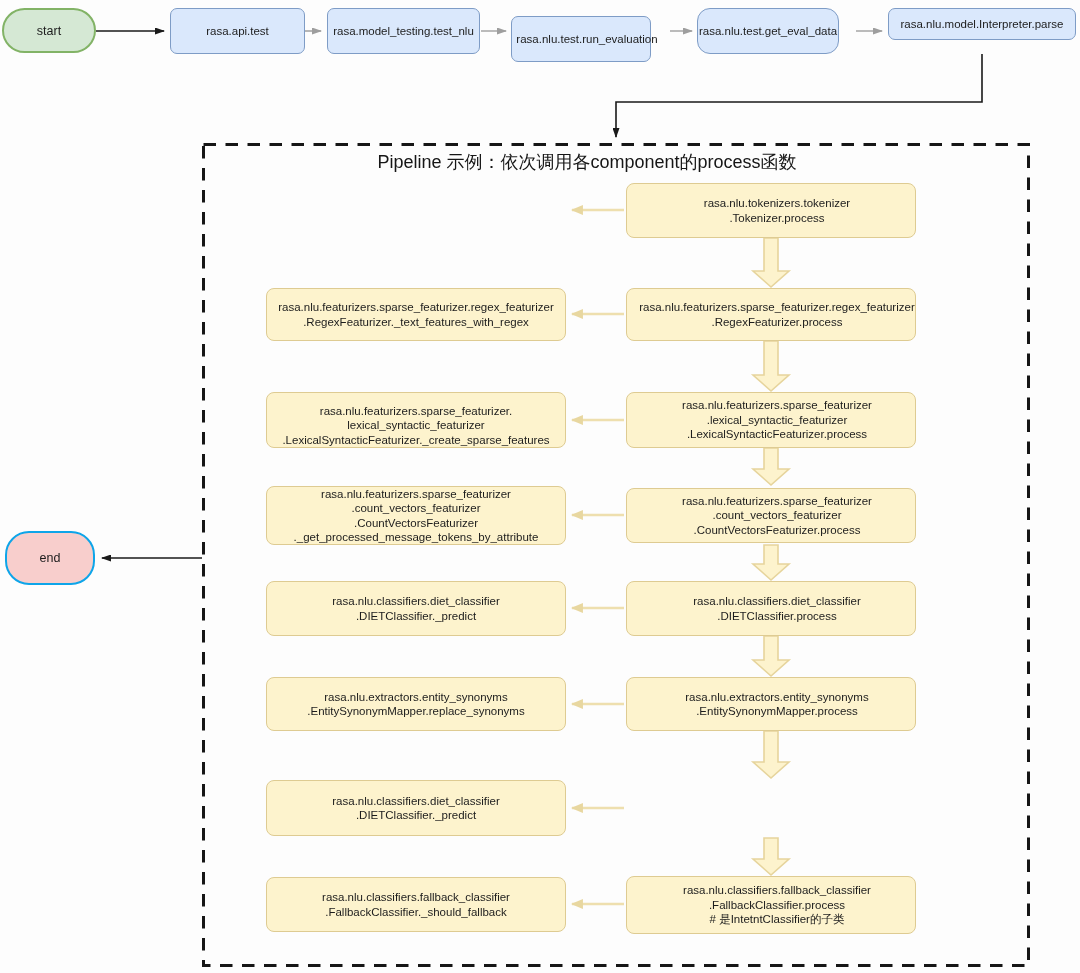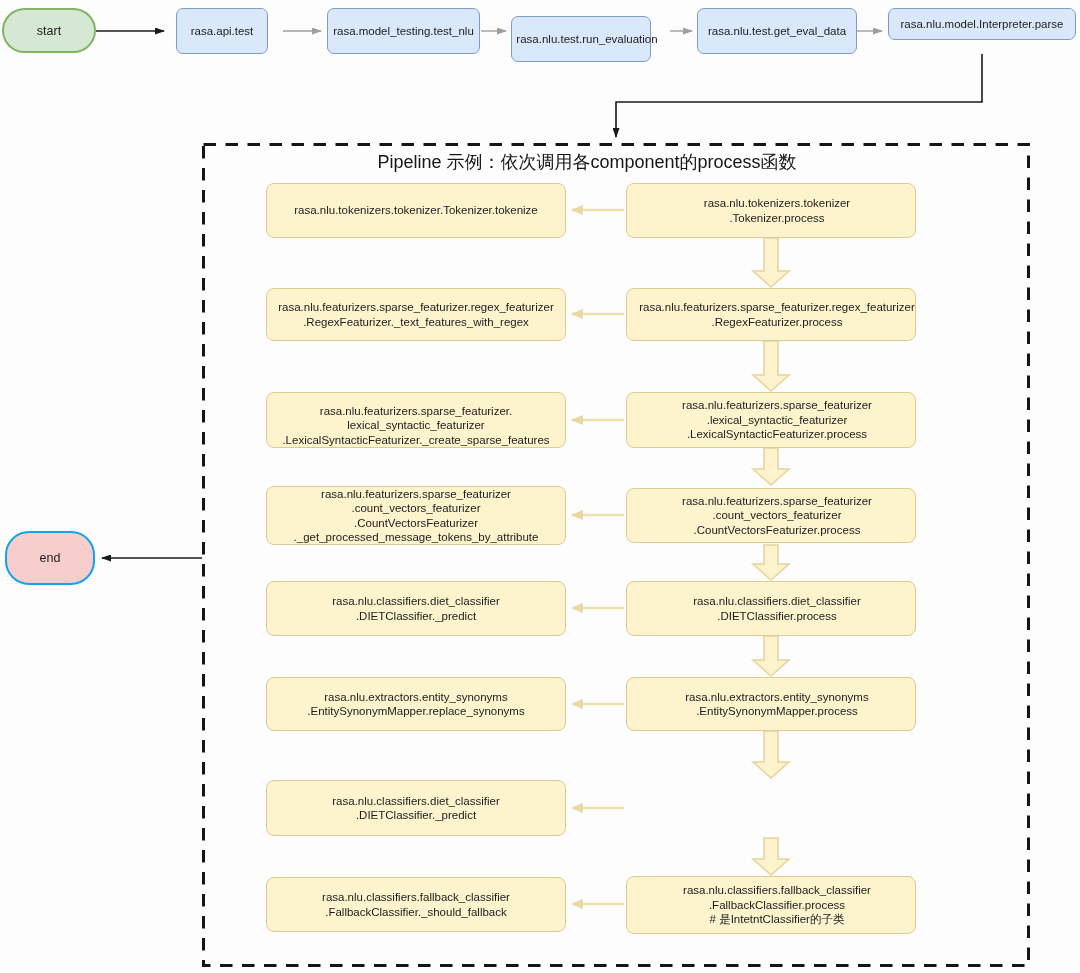--- a/index.html
+++ b/index.html
@@ -78,33 +78,30 @@
       <path d="M764,448 L778,448 L778,469 L789,469 L771,485 L753,469 L764,469 Z"></path>
       <path d="M764,545 L778,545 L778,564 L789,564 L771,580 L753,564 L764,564 Z"></path>
       <path d="M764,636 L778,636 L778,660 L789,660 L771,676 L753,660 L764,660 Z"></path>
       <path d="M764,731 L778,731 L778,762 L789,762 L771,778 L753,762 L764,762 Z"></path>
       <path d="M764,838 L778,838 L778,859 L789,859 L771,875 L753,859 L764,859 Z"></path>
     </g>
   </svg>
 
   <div class="oval start" style="left:2px;top:8px;width:94px;height:45px;">start</div>
 
-  <div class="node blue" style="left:170px;top:8px;width:92px;height:46px;margin-left:6px;">rasa.api.test</div>
+  <div class="node blue" style="left:170px;top:8px;width:135px;height:46px;">rasa.api.test</div>
   <div class="node blue" style="left:327px;top:8px;width:153px;height:46px;">rasa.model_testing.test_nlu</div>
   <div class="node blue" style="left:511px;top:16px;width:140px;height:46px;padding-left:12px;">rasa.nlu.test.run_evaluation</div>
-  <div class="node blue" style="left:697px;top:8px;width:160px;height:46px;">rasa.nlu.test.get_eval_data</div>
+  <div class="node blue" style="left:697px;top:8px;width:142px;height:46px;border-radius:13px;">rasa.nlu.test.get_eval_data</div>
   <div class="node blue" style="left:888px;top:8px;width:188px;height:32px;">rasa.nlu.model.Interpreter.parse</div>
 
   <div class="oval end" style="left:5px;top:531px;width:90px;height:54px;">end</div>
 
   <div class="pipeline-title">Pipeline 示例：依次调用各component的process函数</div>
 
-  <div class="node yellow col-left" style="top:183px;height:55px;">
-      <div>rasa.nlu.tokenizers.tokenizer.Tokenizer.tokenize</div>
-    </div>
   <div class="node yellow col-right" style="top:183px;height:55px;">
       <div>rasa.nlu.tokenizers.tokenizer</div>
       <div>.Tokenizer.process</div>
     </div>
 
   <div class="node yellow col-left" style="top:288px;height:53px;">
       <div>rasa.nlu.featurizers.sparse_featurizer.regex_featurizer</div>
       <div>.RegexFeaturizer._text_features_with_regex</div>
     </div>
   <div class="node yellow col-right" style="top:288px;height:53px;">

